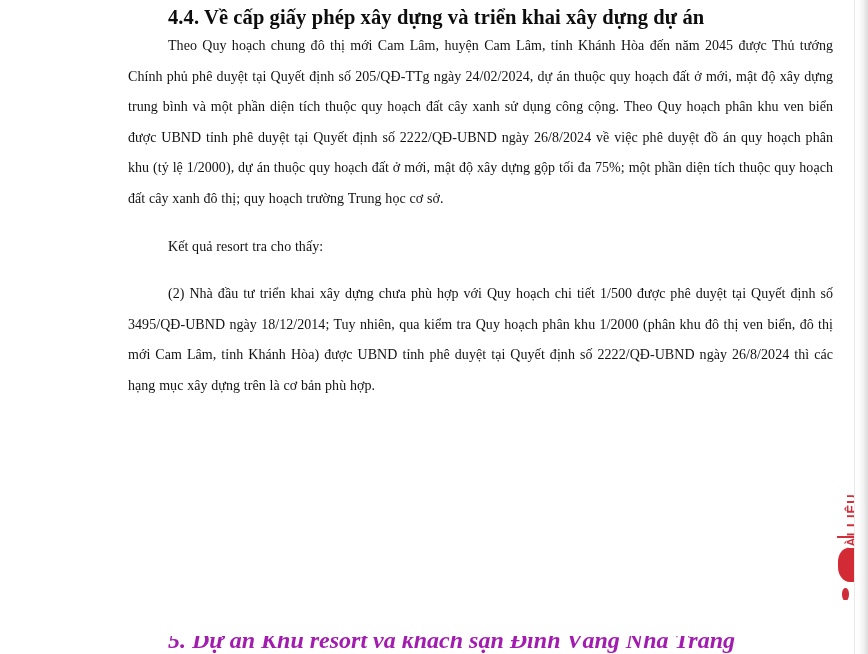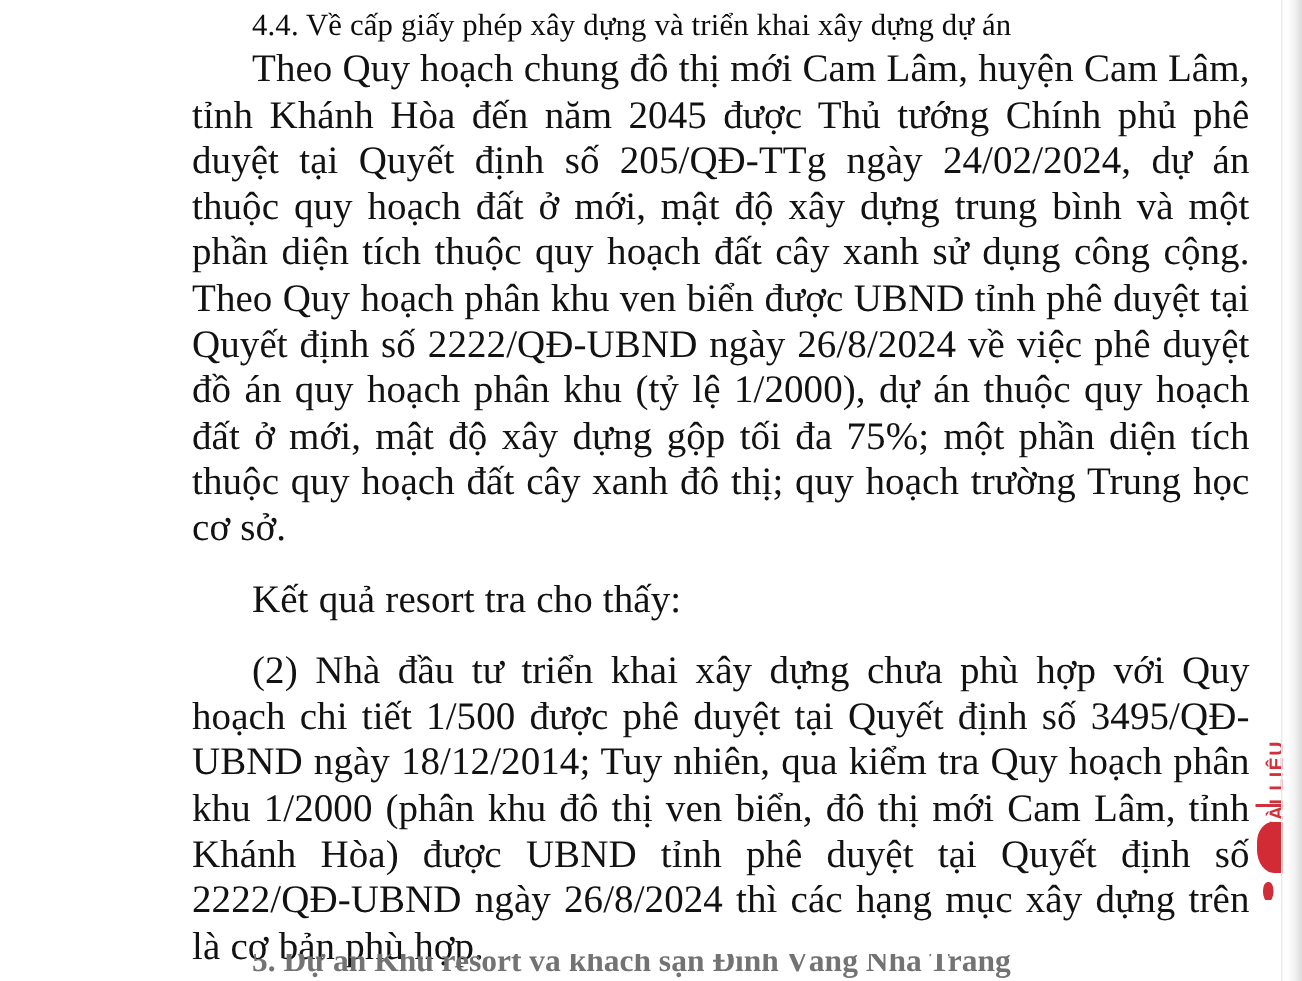--- a/index.html
+++ b/index.html
@@ -28,51 +28,52 @@
     border-left: 1px solid #e9e9e9;
   }
   .content {
     position: absolute;
     left: 128px;
     top: 0;
     width: 705px;
   }
   .doc-heading {
     font-size: 20.5px;
-    font-weight: normal;
+    font-weight: bold;
     line-height: 27px;
     color: #0d0d0d;
     text-indent: 40px;
     margin: 0;
     padding-top: 4px;
     letter-spacing: 0.1px;
   }
   p.para {
-    font-size: 26px;
+    font-size: 14px;
     line-height: 30.6px;
     color: #121212;
     margin: 0;
     text-align: justify;
     text-indent: 40px;
     letter-spacing: 0.05px;
     word-spacing: 0.2px;
   }
   p.spaced-top {
     margin-top: 17px;
   }
   p.spaced-top-sm {
     margin-top: 14px;
   }
   .bottom-heading {
-    font-size: 21px;
+    font-size: 24px;
     font-weight: bold;
     line-height: 27px;
-    color: #737373;
+    color: #a21caf;
     text-indent: 40px;
     margin: 0;
+    font-style: italic;
     
   }
   .clip-bottom {
     position: absolute;
     left: 128px;
     right: 35px;
     bottom: 0;
     height: 18px;
     overflow: hidden;
   }

